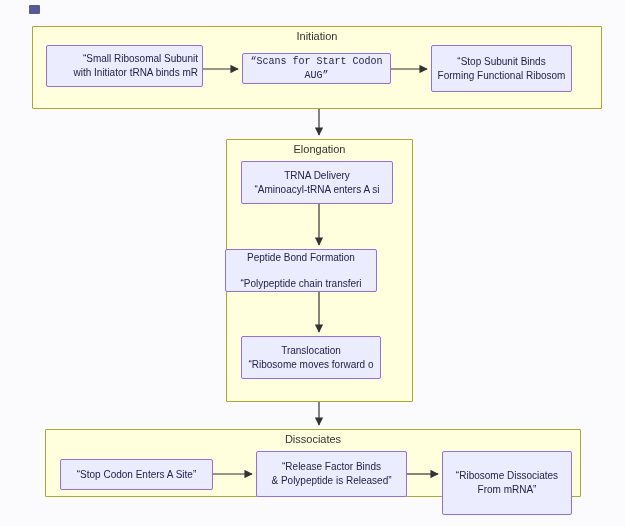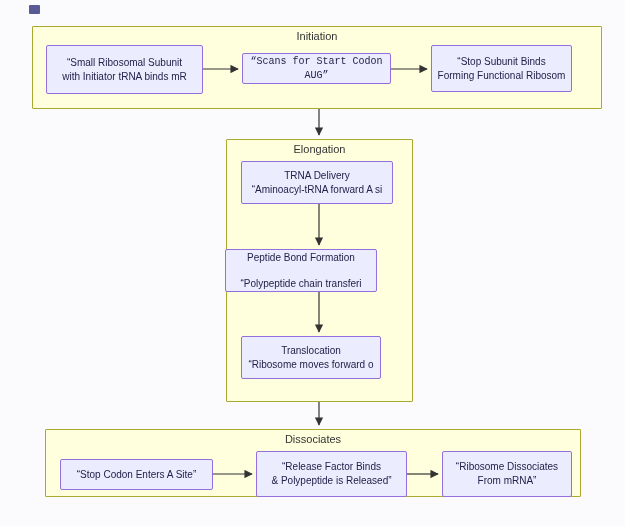--- a/index.html
+++ b/index.html
@@ -46,59 +46,59 @@
   }
 </style>
 </head>
 <body>
 
 <div class="corner-marker"></div>
 
 <div class="cluster" style="left:32px; top:26px; width:570px; height:83px;">
   <div class="cluster-title">Initiation</div>
 </div>
-<div class="node" style="left:46px; top:45px; width:157px; height:49px;">
+<div class="node" style="left:46px; top:45px; width:157px; height:42px;align-items:flex-end;">
   <span>“Small Ribosomal Subunit</span>
   <span>with Initiator tRNA binds mR</span>
 </div>
 <div class="node" style="left:242px; top:53px; width:149px; height:31px;font-family:Liberation Mono, monospace;">
   <span>“Scans for Start Codon AUG”</span>
 </div>
 <div class="node" style="left:431px; top:45px; width:141px; height:47px;">
   <span>“Stop Subunit Binds</span>
   <span>Forming Functional Ribosom</span>
 </div>
 
 <div class="cluster" style="left:226px; top:139px; width:187px; height:263px;padding-left:16px;">
   <div class="cluster-title">Elongation</div>
 </div>
 <div class="node" style="left:241px; top:161px; width:152px; height:43px;align-items:center;">
   <span>TRNA Delivery</span>
-  <span>“Aminoacyl-tRNA forward A si</span>
+  <span>“Aminoacyl-tRNA enters A si</span>
 </div>
 <div class="node" style="left:225px; top:249px; width:152px; height:43px;gap:12px;">
   <span>Peptide Bond Formation</span>
   <span>“Polypeptide chain transferi</span>
 </div>
 <div class="node" style="left:241px; top:336px; width:140px; height:43px;">
   <span>Translocation</span>
   <span>“Ribosome moves forward o</span>
 </div>
 
 <div class="cluster" style="left:45px; top:429px; width:536px; height:68px;">
   <div class="cluster-title">Dissociates</div>
 </div>
 <div class="node" style="left:60px; top:459px; width:153px; height:31px;">
   <span>“Stop Codon Enters A Site”</span>
 </div>
 <div class="node" style="left:256px; top:451px; width:151px; height:46px;">
   <span>“Release Factor Binds</span>
   <span>&amp; Polypeptide is Released”</span>
 </div>
-<div class="node" style="left:442px; top:451px; width:130px; height:46px;">
+<div class="node" style="left:442px; top:451px; width:130px; height:64px;">
   <span>“Ribosome Dissociates</span>
   <span>From mRNA”</span>
 </div>
 
 <svg class="arrows" viewBox="0 0 625 526">
   <defs>
     <marker id="ah" viewBox="0 0 10 10" refX="9" refY="5" markerWidth="7" markerHeight="7" orient="auto-start-reverse">
       <path d="M0,0 L10,5 L0,10 z" fill="#333333"></path>
     </marker>
   </defs>

